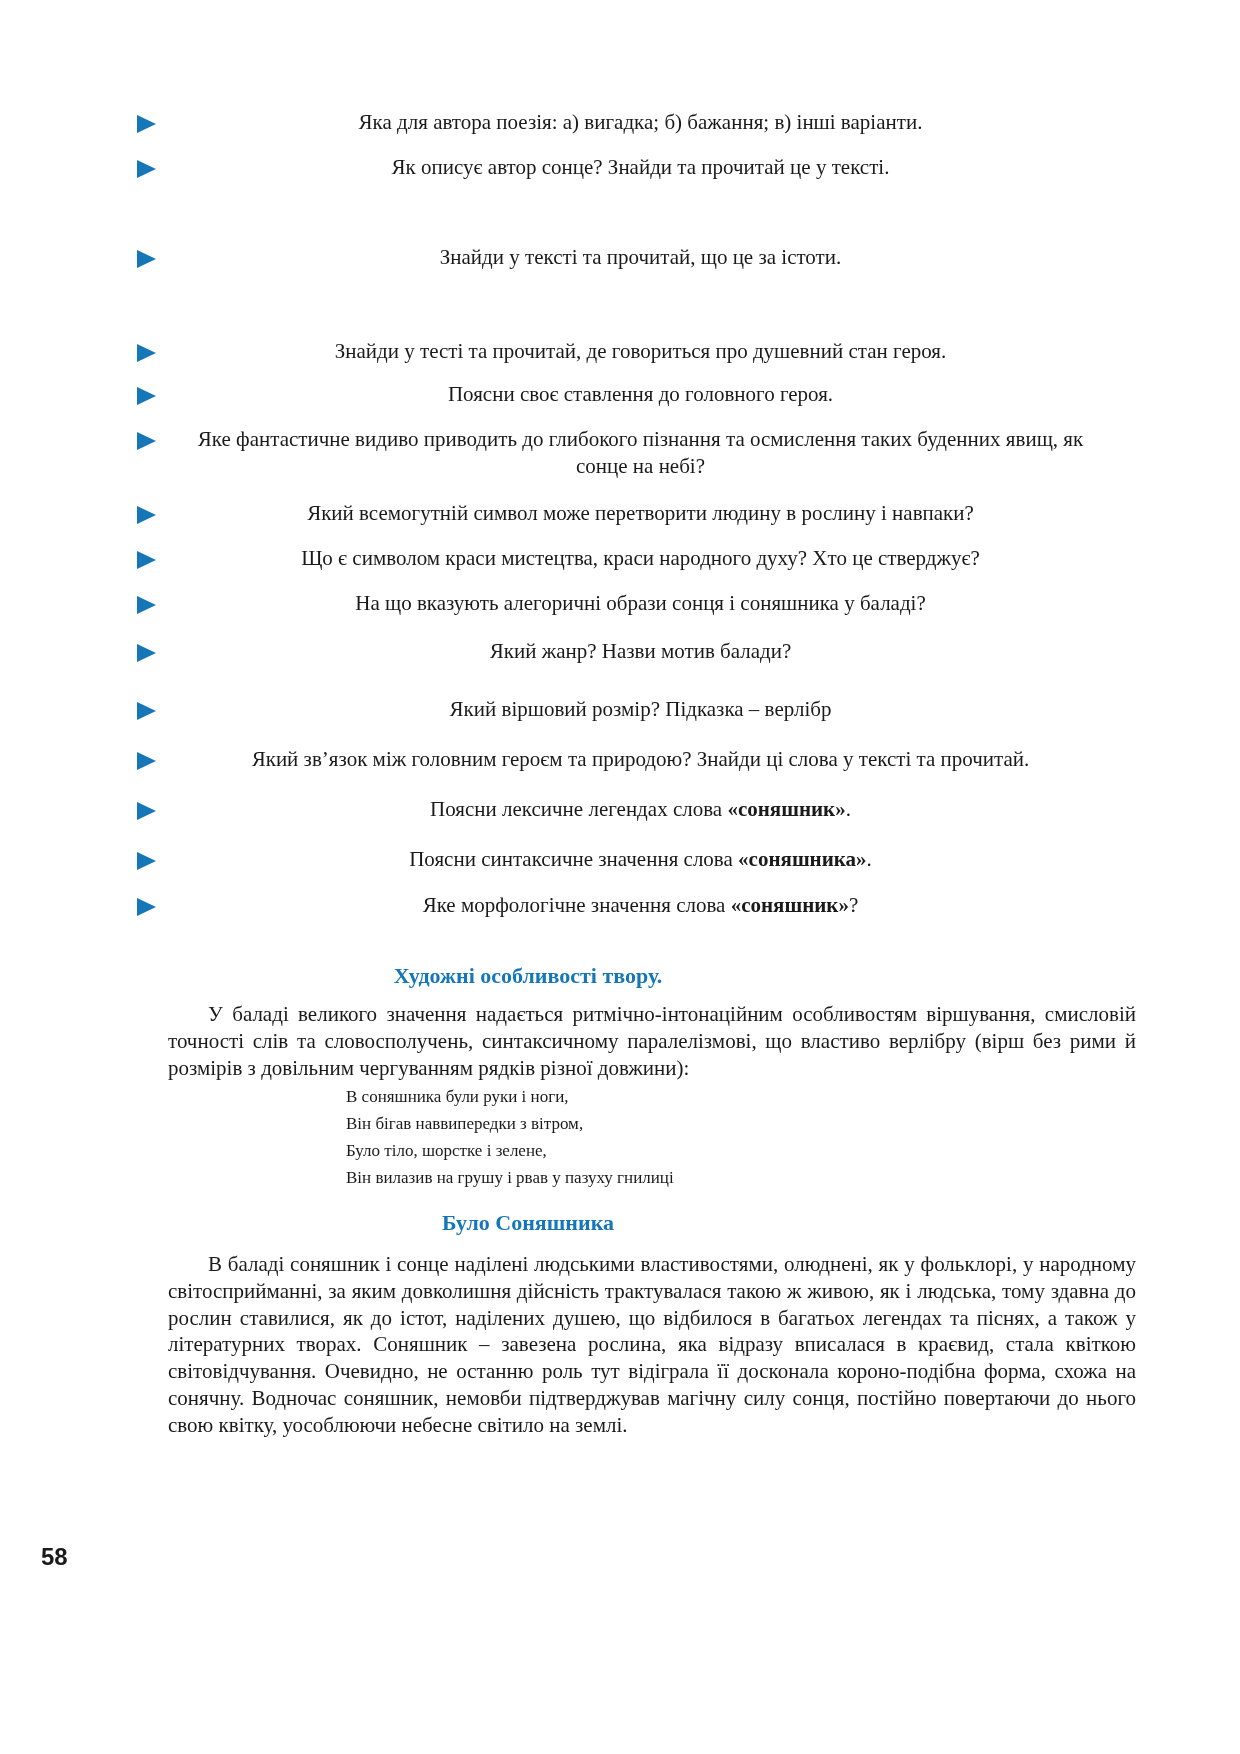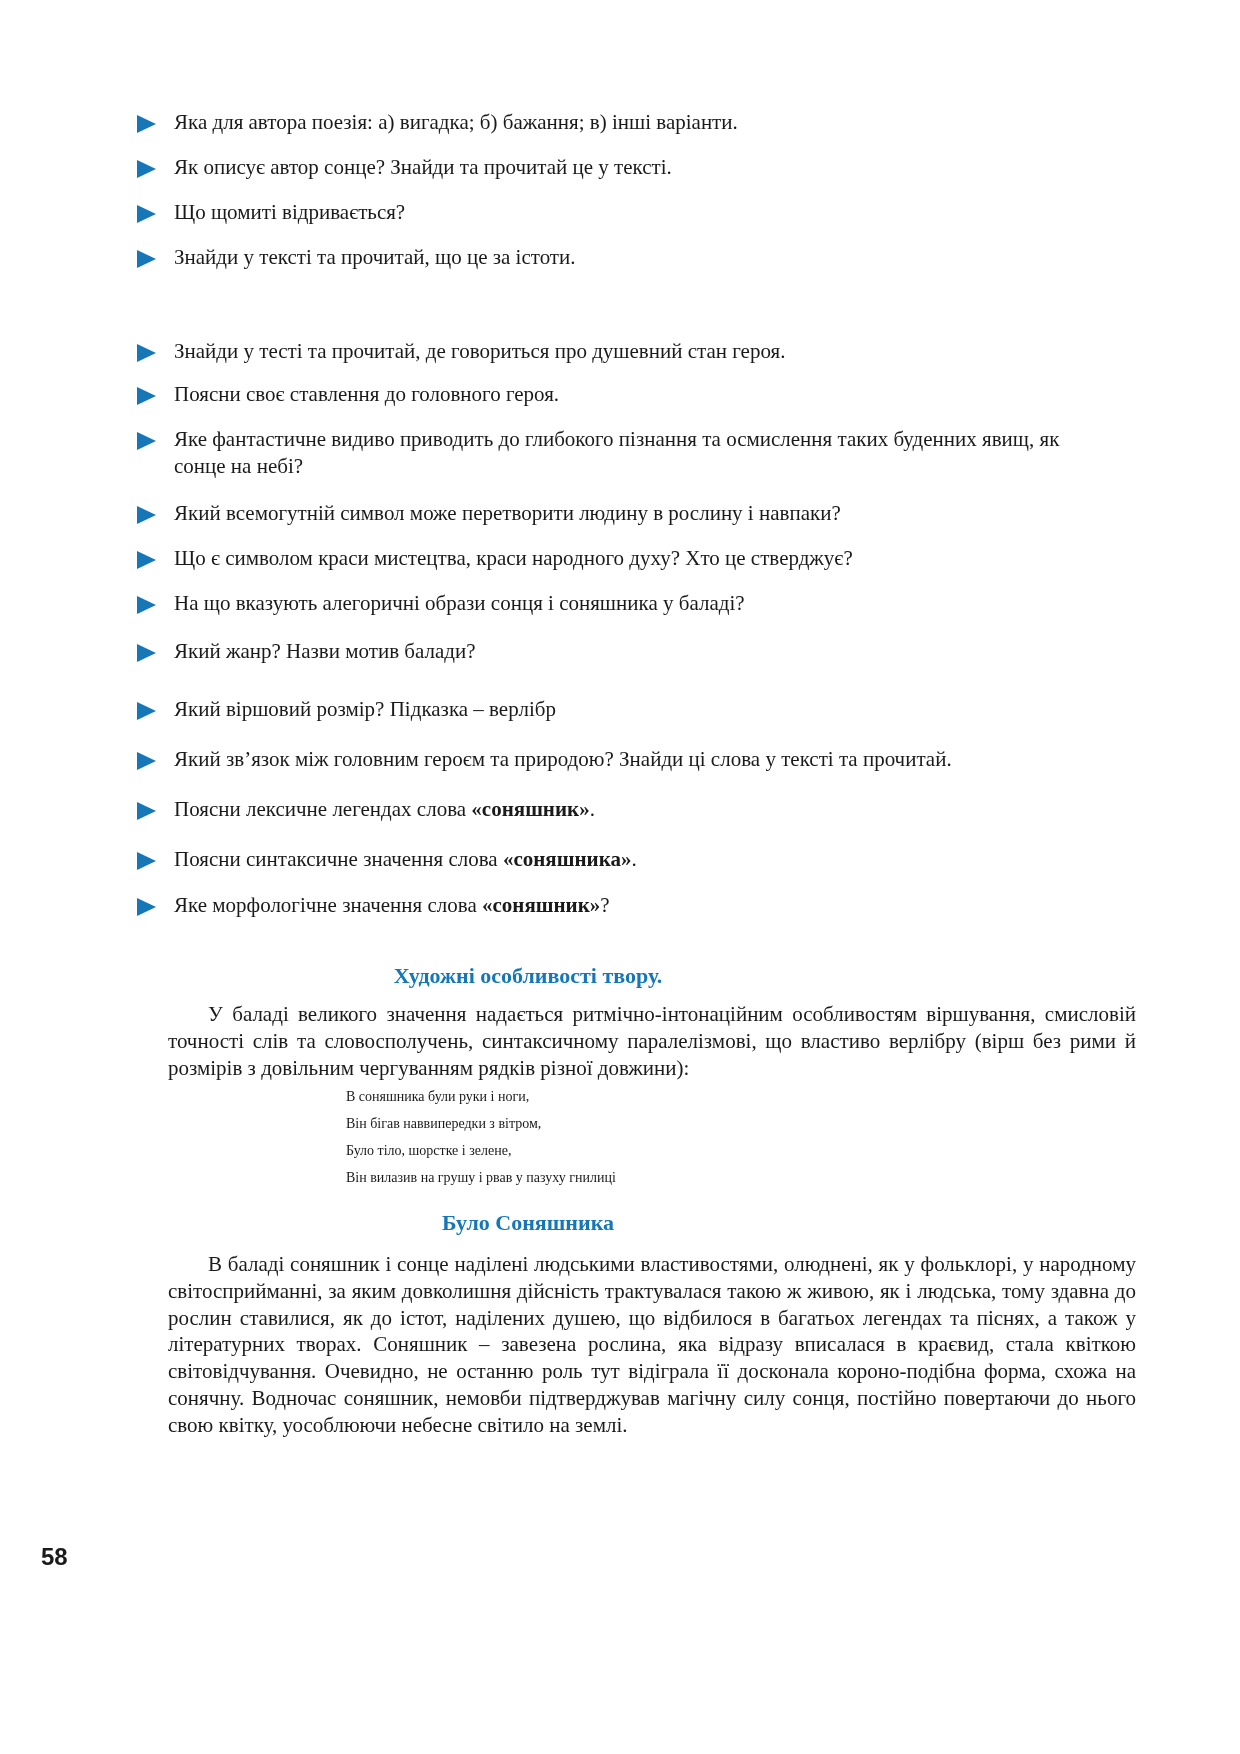--- a/index.html
+++ b/index.html
@@ -1,50 +1,46 @@
 <!DOCTYPE html>
 <html><head>
   <meta charset="utf-8">
   <style>
     html, body { margin: 0; padding: 0; background: #ffffff; }
     body { width: 1240px; height: 1754px; position: relative; overflow: hidden;
            font-family: "Liberation Serif", "DejaVu Serif", serif; color: #1a1a1a; }
     .page { position: absolute; left: 0; top: 0; width: 1240px; height: 1754px; }
-    .q { position: absolute; left: 137px; width: 970px; font-size: 21px; line-height: 27px; }
+    .q { position: absolute; left: 137px; width: 970px; font-size: 21px; line-height: 27px; text-align: center; }
     .q .bullet { position: absolute; left: 0; top: 6px; width: 0; height: 0;
                  border-top: 9px solid transparent; border-bottom: 9px solid transparent;
                  border-left: 19px solid #1677b8; }
     .q .text { display: block; margin-left: 37px; }
     .q b { font-weight: bold; }
     .heading { position: absolute; left: 0; width: 1056px; text-align: center;
                font-size: 22px; font-weight: bold; color: #1677b8; line-height: 28px; }
     .para { position: absolute; left: 137px; width: 968px; font-size: 21px; line-height: 26.8px;
             text-align: justify; text-indent: 40px; margin-left: 31px; }
-    .poem { position: absolute; left: 346px; font-size: 14px; line-height: 27px; }
+    .poem { position: absolute; left: 346px; font-size: 17px; line-height: 27px; }
     .poem div { white-space: nowrap; }
     .pagenum { position: absolute; left: 0; width: 1240px; top: 1543px; text-align: left;
                font-family: "Liberation Sans", "DejaVu Sans", sans-serif; font-weight: bold;
                font-size: 24px; color: #1a1a1a; padding-left: 41px; }
   </style>
 </head>
 <body>
 
 <div class="page">
 
   <div class="q" style="top:109px">
     <span class="bullet"></span>
     <span class="text">Яка для автора поезія: а) вигадка; б) бажання; в) інші варіанти.</span>
   </div>
   <div class="q" style="top:154px">
     <span class="bullet"></span>
     <span class="text">Як описує автор сонце? Знайди та прочитай це у тексті.</span>
-  </div>
-  <div class="q" style="top:199px">
-    <span class="bullet"></span>
-    <span class="text">Що щомиті відривається?</span>
   </div>
   <div class="q" style="top:244px">
     <span class="bullet"></span>
     <span class="text">Знайди у тексті та прочитай, що це за істоти.</span>
   </div>
   <div class="q" style="top:338px">
     <span class="bullet"></span>
     <span class="text">Знайди у тесті та прочитай, де говориться про душевний стан героя.</span>
   </div>
   <div class="q" style="top:381px">

